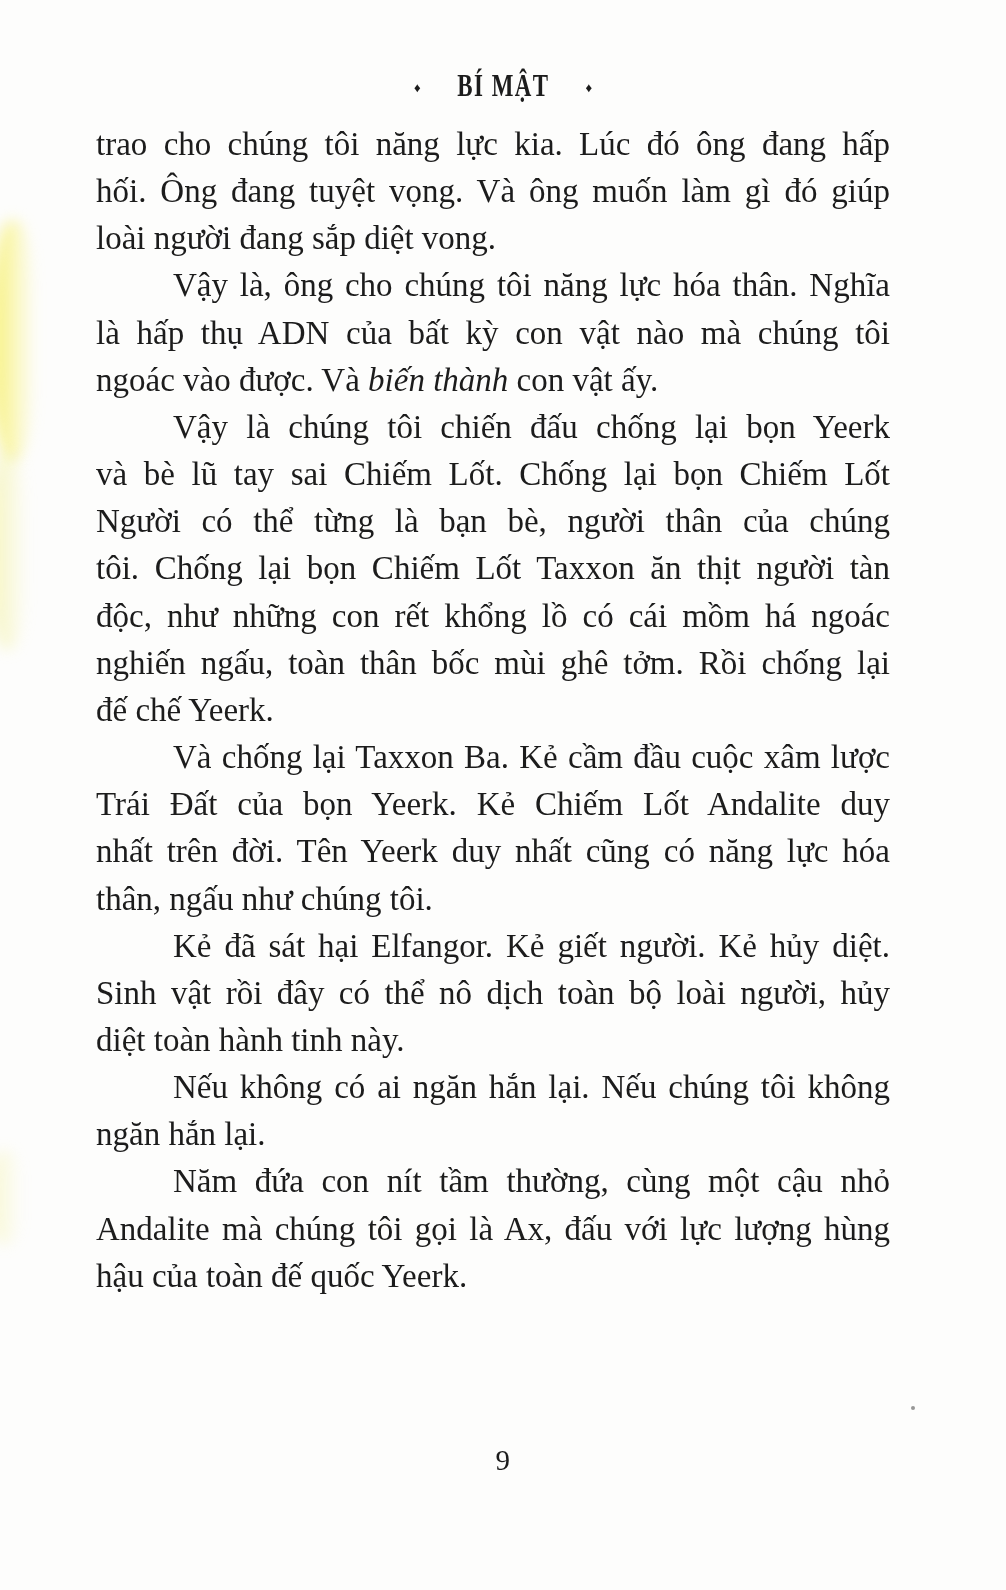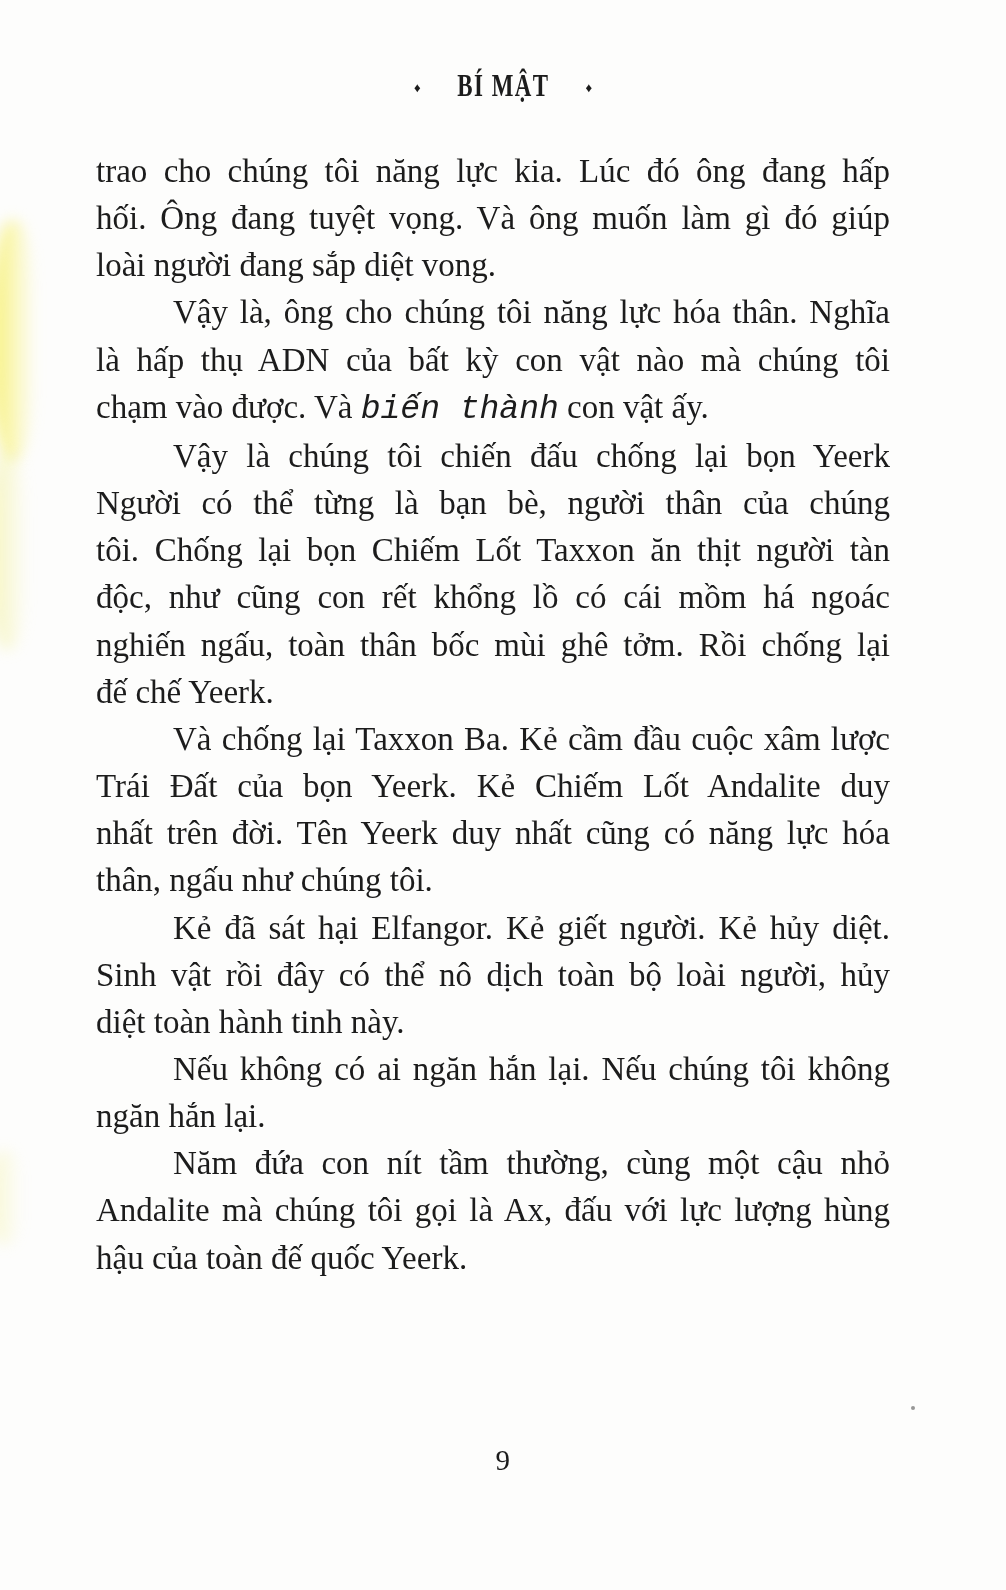--- a/index.html
+++ b/index.html
@@ -62,35 +62,35 @@
     display: inline-block;
     font-size: 13px;
     vertical-align: middle;
     margin: 0 20px;
     position: relative; top: 2px;
   }
 
   
   .text-block {
     position: absolute;
-    top: 148px; left: 96px; width: 794px;
+    top: 121px; left: 96px; width: 794px;
     font-size: 33px;
     line-height: 47.15px;
     color: var(--ink);
   }
   .para { margin: 0; padding: 0; }
   .line {
     display: block;
     text-align: justify;
     text-align-last: justify;
     white-space: normal;
   }
   .line.last { text-align-last: left; }
   .line.indent { text-indent: 77px; }
-  .line i { font-style: italic; font-family: Liberation Mono, monospace; }
+  .line i { font-style: italic; }
 
   
   .page-footer {
     position: absolute; top: 1444px; left: 0; width: 100%;
     text-align: center;
   }
   .page-number {
     font-size: 29px;
     letter-spacing: 0.5px;
   }
@@ -111,27 +111,28 @@
 
   <main class="text-block" id="text-block">
       <p class="para">
         <span class="line"><span>trao cho chúng tôi năng lực kia. Lúc đó ông đang hấp</span></span>
         <span class="line"><span>hối. Ông đang tuyệt vọng. Và ông muốn làm gì đó giúp</span></span>
         <span class="line last"><span>loài người đang sắp diệt vong.</span></span>
       </p>
       <p class="para">
         <span class="line indent"><span>Vậy là, ông cho chúng tôi năng lực hóa thân. Nghĩa</span></span>
         <span class="line"><span>là hấp thụ ADN của bất kỳ con vật nào mà chúng tôi</span></span>
-        <span class="line last"><span>chạm vào được. Và </span><i>biến thành</i><span> con vật ấy.</span></span>
+        <span class="line last"><span>ngoác vào được. Và </span><i>biến thành</i><span> con vật ấy.</span></span>
       </p>
       <p class="para">
         <span class="line indent"><span>Vậy là chúng tôi chiến đấu chống lại bọn Yeerk</span></span>
+        <span class="line"><span>và bè lũ tay sai Chiếm Lốt. Chống lại bọn Chiếm Lốt</span></span>
         <span class="line"><span>Người có thể từng là bạn bè, người thân của chúng</span></span>
         <span class="line"><span>tôi. Chống lại bọn Chiếm Lốt Taxxon ăn thịt người tàn</span></span>
-        <span class="line"><span>độc, như cũng con rết khổng lồ có cái mồm há ngoác</span></span>
+        <span class="line"><span>độc, như những con rết khổng lồ có cái mồm há ngoác</span></span>
         <span class="line"><span>nghiến ngấu, toàn thân bốc mùi ghê tởm. Rồi chống lại</span></span>
         <span class="line last"><span>đế chế Yeerk.</span></span>
       </p>
       <p class="para">
         <span class="line indent"><span>Và chống lại Taxxon Ba. Kẻ cầm đầu cuộc xâm lược</span></span>
         <span class="line"><span>Trái Đất của bọn Yeerk. Kẻ Chiếm Lốt Andalite duy</span></span>
         <span class="line"><span>nhất trên đời. Tên Yeerk duy nhất cũng có năng lực hóa</span></span>
         <span class="line last"><span>thân, ngấu như chúng tôi.</span></span>
       </p>
       <p class="para">

